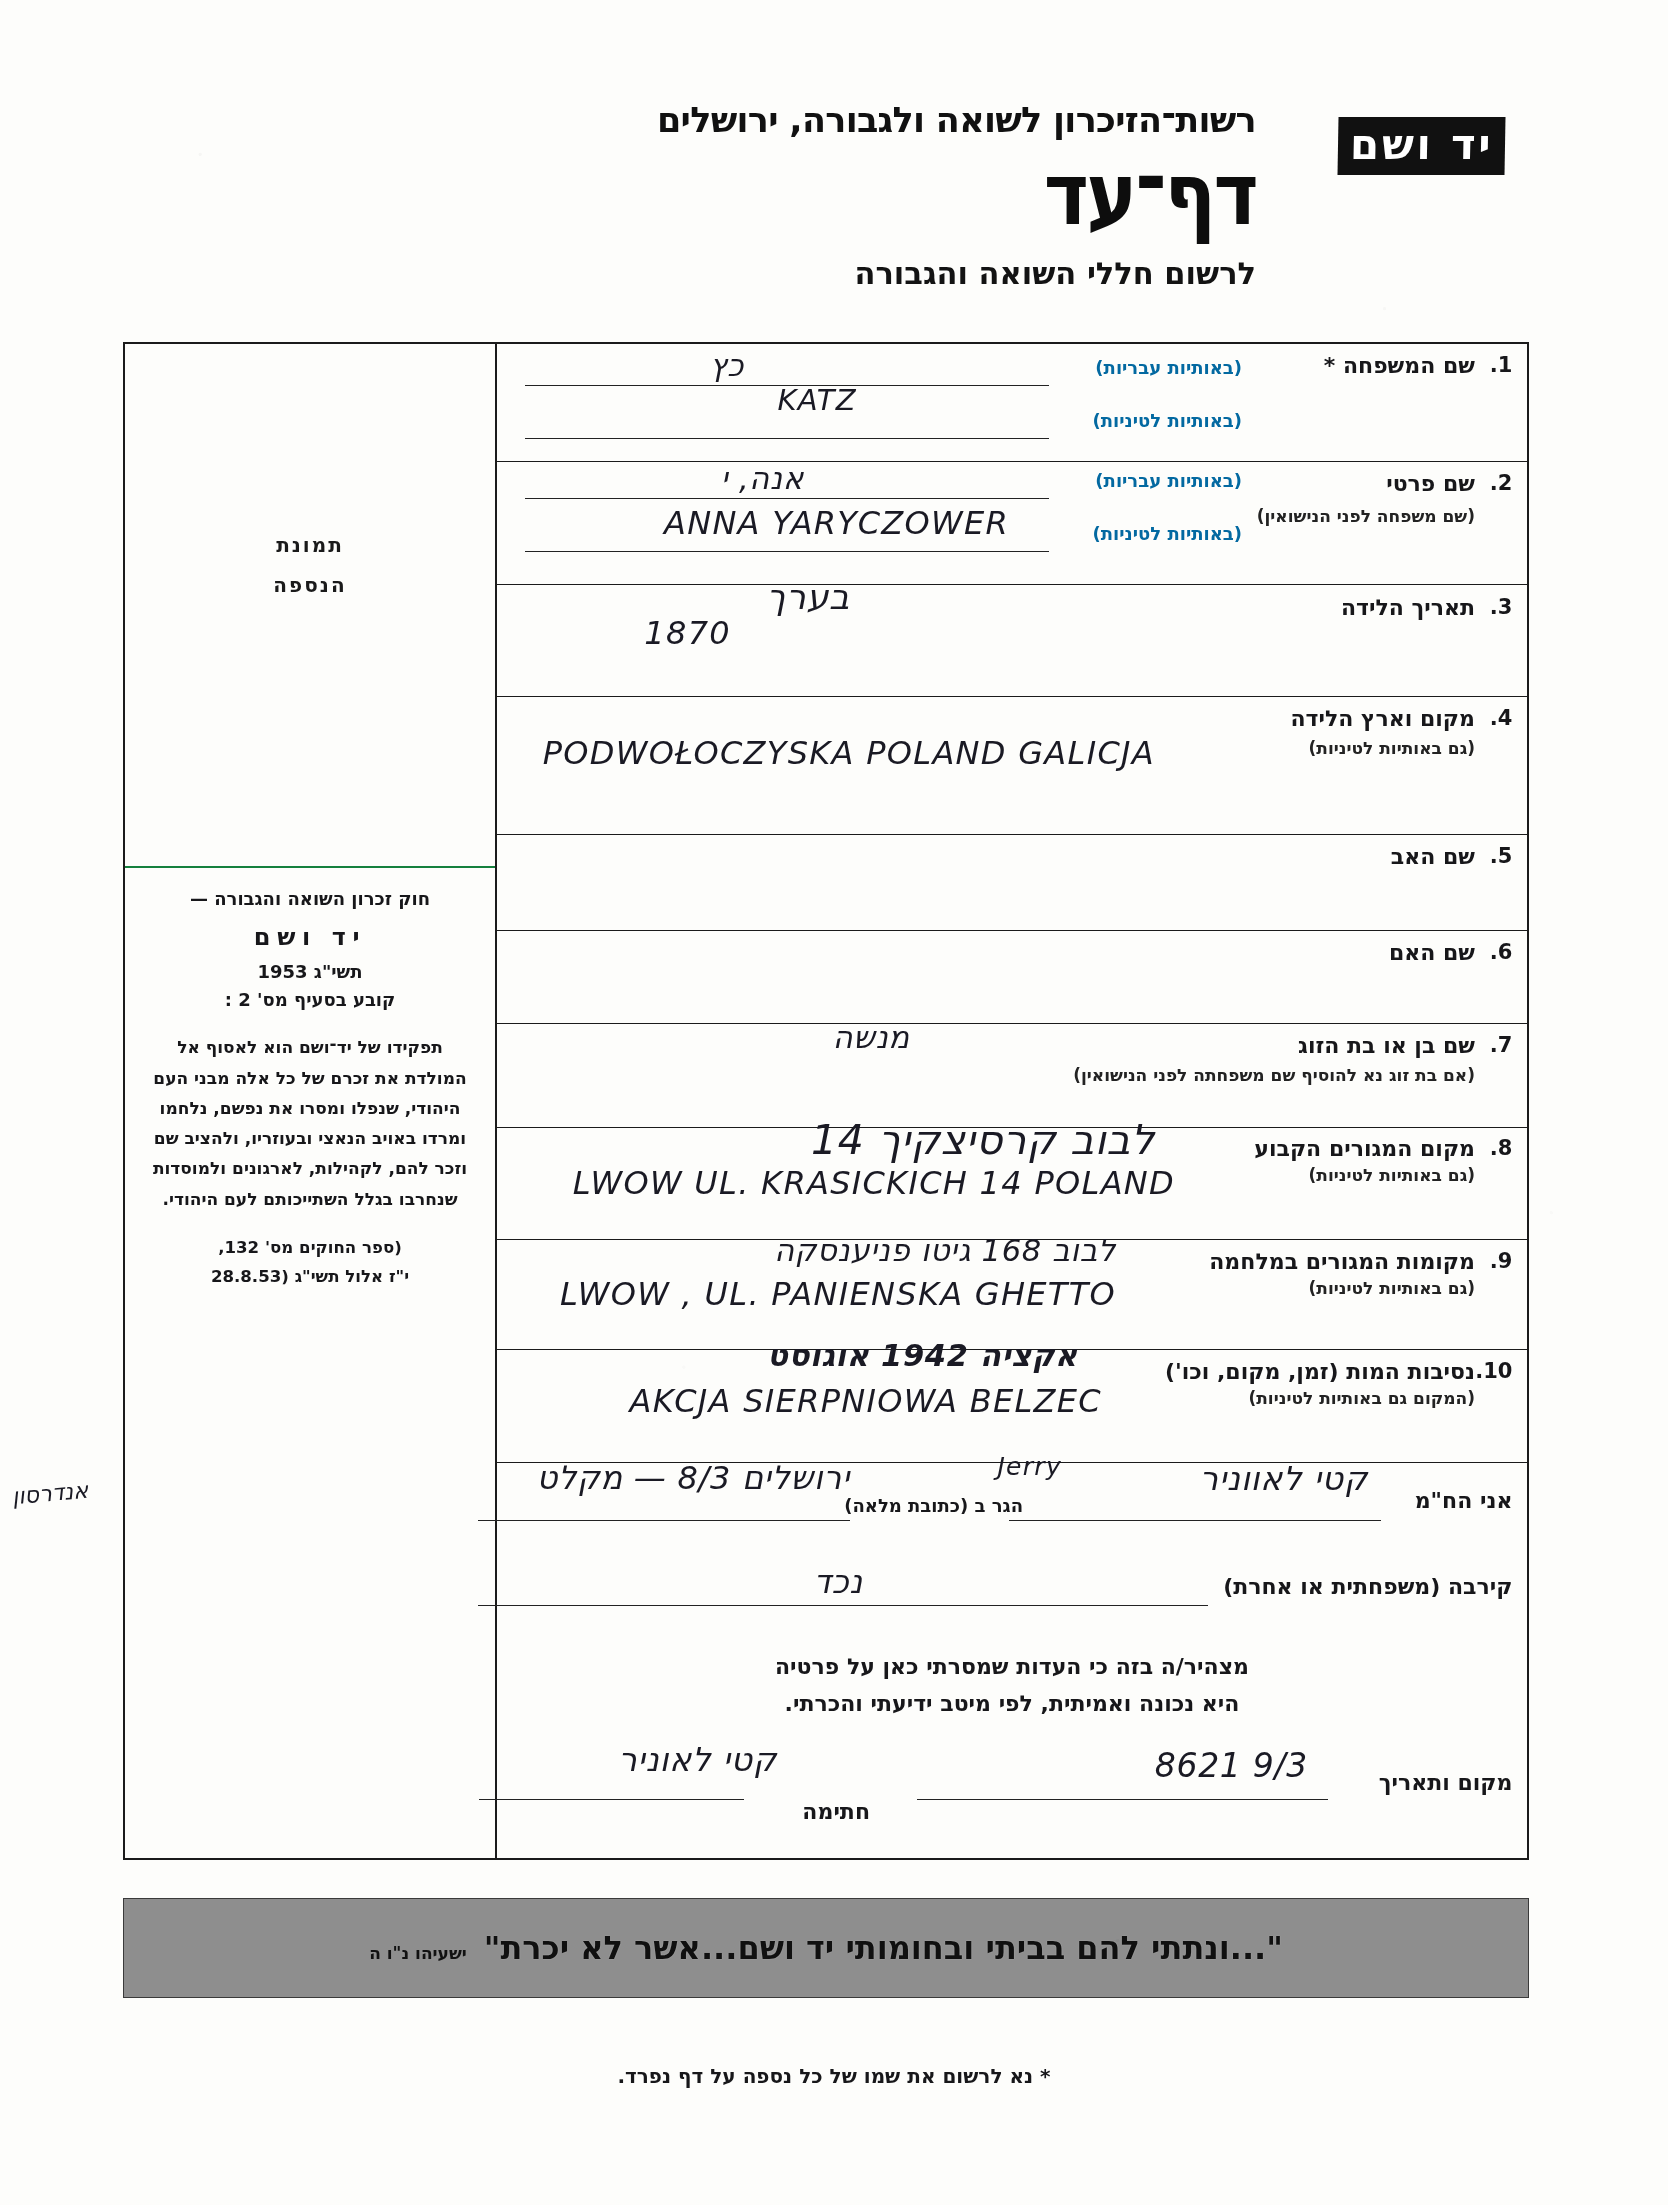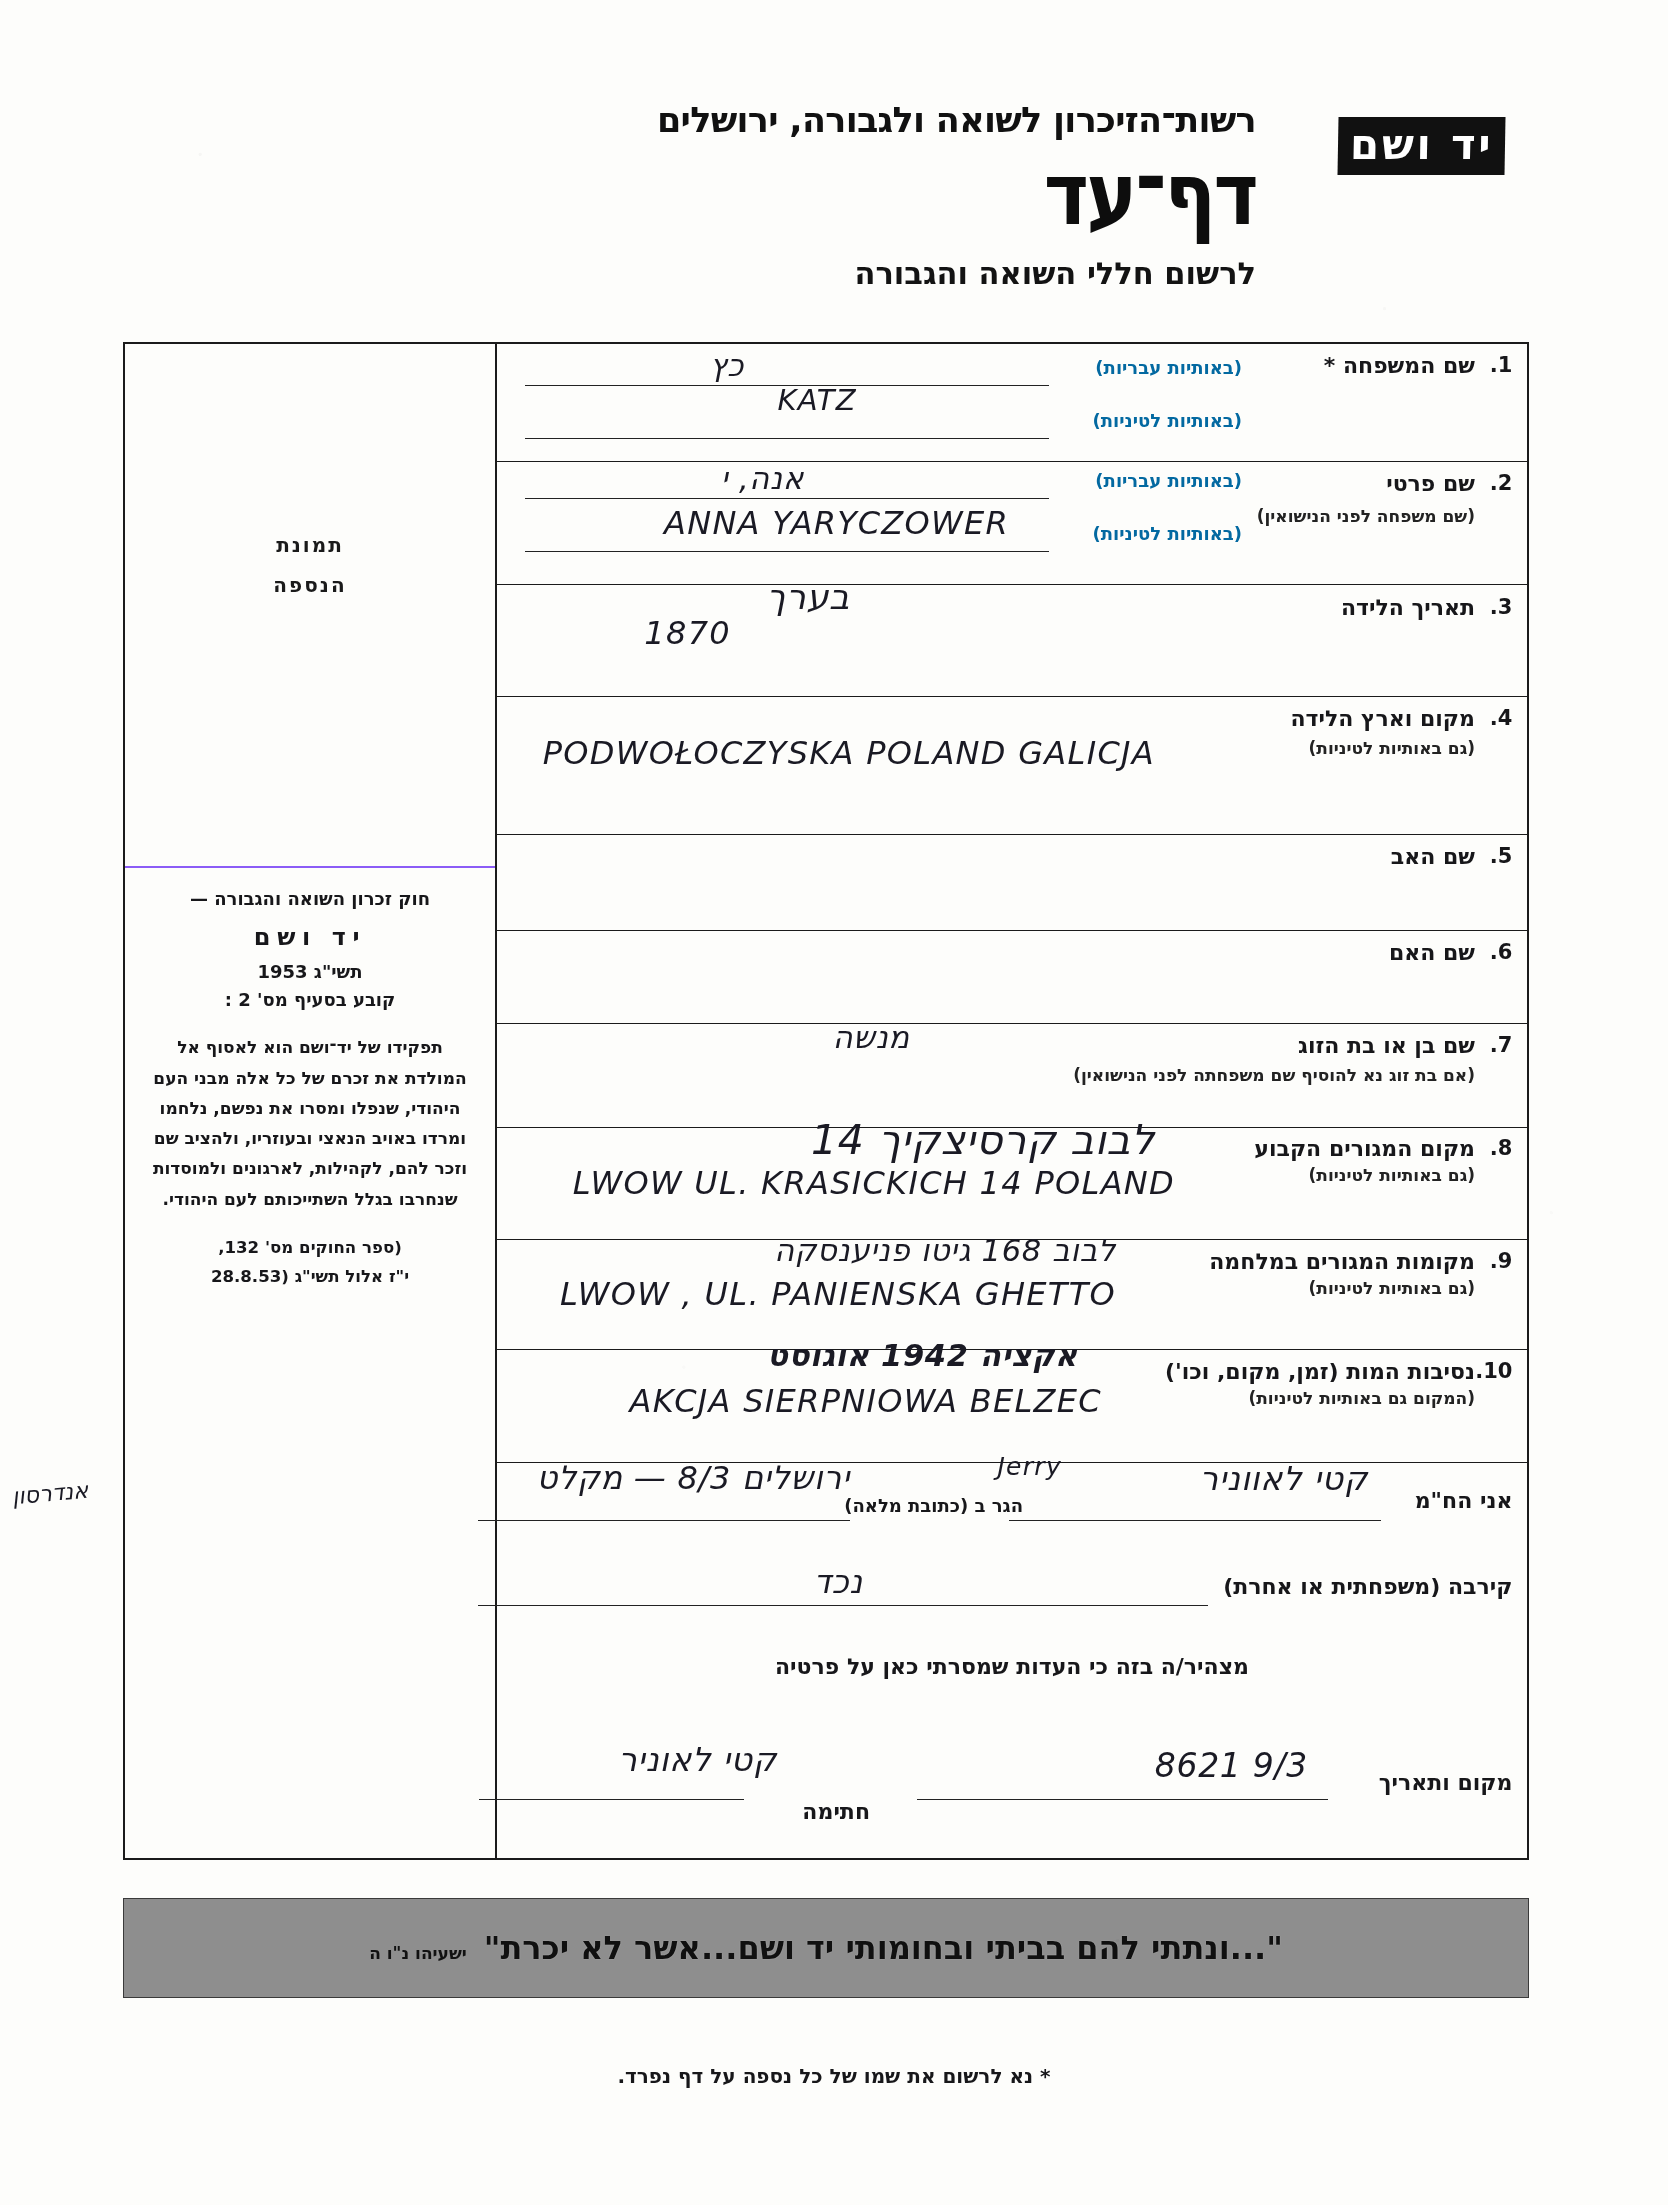--- a/index.html
+++ b/index.html
@@ -121,21 +121,21 @@
     height: 100%;
     border-right: 2px solid #1b1b1b;
     box-sizing: border-box;
   }
   .photo-cell {
     position: absolute;
     left: 0;
     top: 0;
     width: 100%;
     height: 524px;
-    border-bottom: 2px solid #8b5cf6;
+    border-bottom: 2px solid #15803d;
     box-sizing: border-box;
     display: flex;
     align-items: center;
     justify-content: center;
   }
   .photo-text {
     direction: rtl;
     text-align: center;
     font-size: 20px;
     font-weight: bold;
@@ -461,20 +461,21 @@
         <span class="rule" style="right:677px; width:372px; top:57px;"></span>
         <span class="hw heb" style="right:159px; top:-4px; font-size:33px;">קטי לאווניר</span>
         <span class="hw lat" style="right:465px; top:-10.6px; font-size:25px;">Jerry</span>
         <span class="hw heb" style="right:677px; top:-4px; font-size:32px;">ירושלים 8/3 — מקלט</span>
 
         <span class="decl-line" style="right:14.6px; top:111px;">קירבה (משפחתית או אחרת)</span>
         <span class="rule" style="right:319px; width:730px; top:142px;"></span>
         <span class="hw heb" style="right:664px; top:100px; font-size:32px;">נכד</span>
 
         <div class="center-text" style="top:191px;">מצהיר/ה בזה כי העדות שמסרתי כאן על פרטיה</div>
+        <div class="center-text" style="top:228px;">היא נכונה ואמיתית, לפי מיטב ידיעתי והכרתי.</div>
 
         <span class="decl-line" style="right:14.6px; top:307px;">מקום ותאריך</span>
         <span class="rule" style="right:199px; width:411px; top:336px;"></span>
         <span class="hw heb" style="right:219px; top:283px; font-size:33px;">9/3 8621</span>
 
         <span class="decl-line" style="right:657px; top:307px;margin-top:29px;">חתימה</span>
         <span class="rule" style="right:783px; width:265px; top:336px;"></span>
         <span class="hw heb" style="right:750px; top:277px; font-size:33px;">קטי לאוניר</span>
       </div>
 

